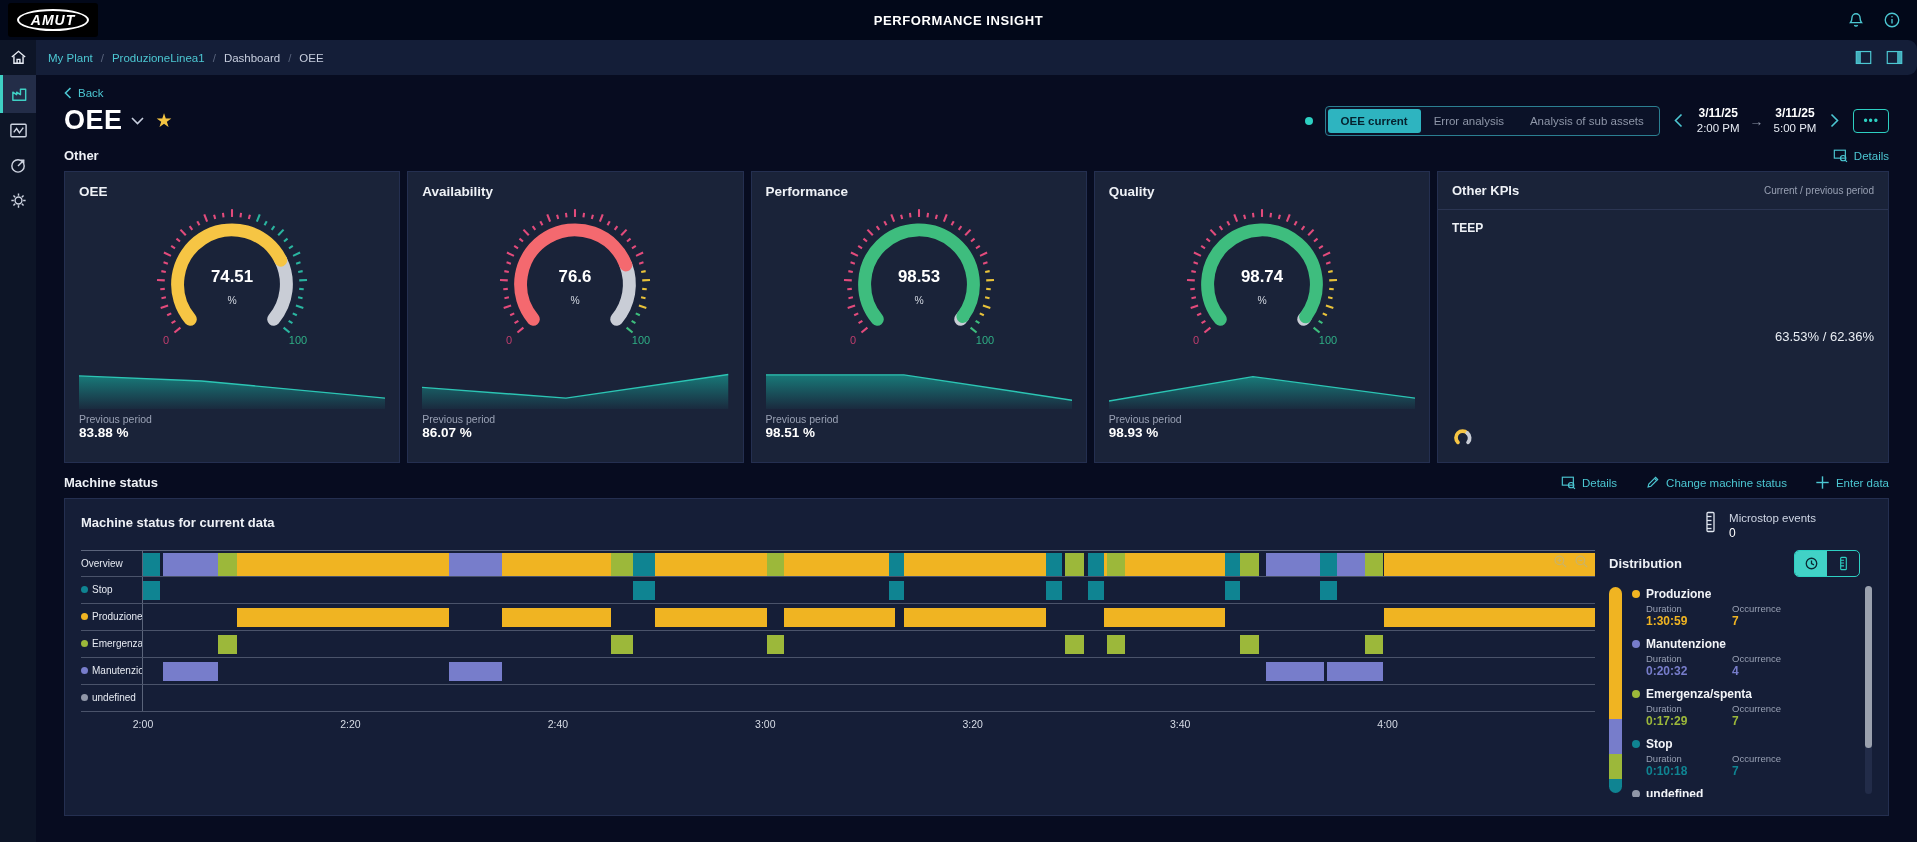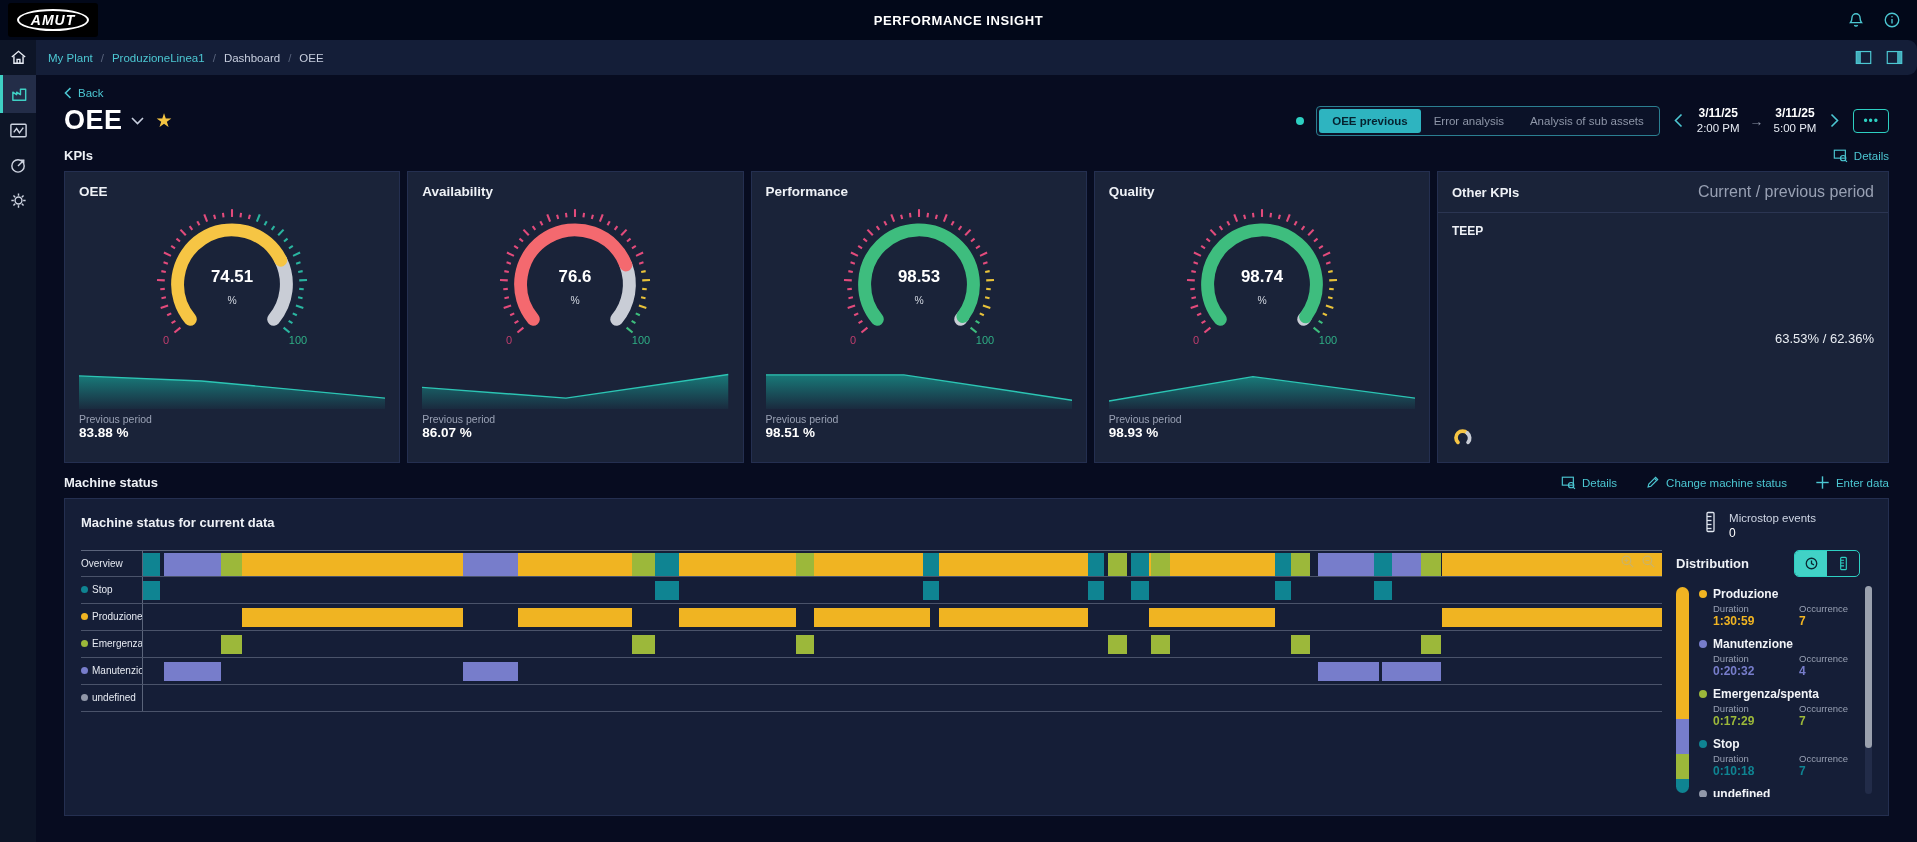--- a/index.html
+++ b/index.html
@@ -66,21 +66,21 @@
   .card h3 { font-size:13.5px; font-weight:bold; color:#eef1f6; }
   .gauge-box { height:168px; display:flex; align-items:center; justify-content:center; }
   .spark-box { height:42px; }
   .spark-box svg { width:100%; height:42px; display:block; }
   .prev-label { color:#9aa2b5; font-size:10.5px; margin-top:4px; }
   .prev-value { color:#fff; font-weight:bold; font-size:13.5px; }
 
   .okpi-card { flex:none; width:452px; padding:0; display:flex; flex-direction:column; }
   .okpi-head { display:flex; align-items:center; padding:11px 14px; border-bottom:1px solid #2b3552; }
   .okpi-title { font-size:13px; font-weight:bold; color:#eef1f6; }
-  .okpi-sub { margin-left:auto; font-size:16px; color:#98a0b3; }
+  .okpi-sub { margin-left:auto; font-size:10px; color:#98a0b3; }
   .okpi-row { flex:1; position:relative; padding:11px 14px; border-bottom:1px solid #2b3552; }
   .okpi-row:last-child { border-bottom:none; }
   .okpi-name { font-size:12px; color:#eef1f6; font-weight:bold; }
   .okpi-ic { position:absolute; left:14px; bottom:14px; }
   .okpi-val { position:absolute; right:14px; top:50%; transform:translateY(-50%); font-size:13px; color:#e9edf3; }
 
   
   .panel { margin-top:8px; background:#151e37; border:1px solid #242f50; height:318px; padding:12px 16px; }
   .panel-head { display:flex; align-items:flex-start; }
   .panel-title { font-size:13px; font-weight:bold; color:#eef1f6; margin-top:4px; }
@@ -96,21 +96,21 @@
             color:#e6eaf2; border-right:1px solid rgba(160,170,190,.5); overflow:hidden; white-space:nowrap; }
   .gdot { width:7px; height:7px; border-radius:50%; flex:none; }
   .gtrack { flex:1; position:relative; }
   .gbar { position:absolute; top:4px; height:19px; }
   .gbar.big { top:2px; height:23px; }
   .gaxis { position:relative; height:24px; margin-left:62px; }
   .gaxis span { position:absolute; top:6px; transform:translateX(-50%); font-size:10.5px; color:#d7dce6; }
   .gzoom { position:absolute; right:6px; top:4px; display:flex; gap:6px; z-index:3; }
 
   
-  .dist { width:196px; flex:none; margin-left:14px; position:relative; overflow:hidden; height:248px; }
+  .dist { width:263px; flex:none; margin-left:14px; position:relative; overflow:hidden; height:248px; }
   .dist-head { display:flex; align-items:center; }
   .dist-title { font-size:13px; font-weight:bold; color:#eef1f6; }
   .dist-toggle { margin-left:auto; margin-right:12px; display:flex; border:1px solid #2dd0c2; border-radius:5px; overflow:hidden; }
   .dt-btn { width:32px; height:25px; display:flex; align-items:center; justify-content:center; cursor:pointer; }
   .dt-btn.active { background:#41d2c6; }
   .dist-body { margin-top:10px; display:flex; gap:10px; height:210px; }
   .dist-bar { width:13px; border-radius:7px; overflow:hidden; display:flex; flex-direction:column; flex:none; height:206px; }
   .dist-list { flex:1; overflow:hidden; }
   .dent { margin-bottom:9px; }
   .dent-name { display:flex; align-items:center; gap:6px; font-size:12px; font-weight:bold; color:#f2f4f8; }
@@ -227,21 +227,21 @@
     <span class="title-chev">
       <svg class="ic" width="13" height="8" viewBox="0 0 13 8" fill="none" stroke="#c7cede" stroke-width="1.6">
           <polyline points="1,1 6.5,6.5 12,1"></polyline>
         </svg>
     </span>
     <span class="fav-star">★</span>
 
     <div class="title-right">
       <span class="status-dot"></span>
       <div class="tabgroup">
-        <div class="tab active">OEE previous</div>
+        <div class="tab active">OEE current</div>
         <div class="tab">Error analysis</div>
         <div class="tab">Analysis of sub assets</div>
       </div>
       <span class="nav-chev">
         <svg class="ic" width="9" height="15" viewBox="0 0 9 15" fill="none" stroke="#4cc7d2" stroke-width="1.6">
             <polyline points="7.5,1.5 1.5,7.5 7.5,13.5"></polyline>
           </svg>
       </span>
       <div class="daterange">
         <div class="datecol">
@@ -257,21 +257,21 @@
       <span class="nav-chev">
         <svg class="ic" width="9" height="15" viewBox="0 0 9 15" fill="none" stroke="#4cc7d2" stroke-width="1.6">
             <polyline points="1.5,1.5 7.5,7.5 1.5,13.5"></polyline>
           </svg>
       </span>
       <span class="more-btn">•••</span>
     </div>
   </div>
 
   <div class="sect-row">
-    <span class="sect-title">KPIs</span>
+    <span class="sect-title">Other</span>
     <div class="sect-right">
       <span class="link-btn">
         <svg class="ic" width="15" height="15" viewBox="0 0 17 17" fill="none" stroke="#4cc7d2" stroke-width="1.3">
           <rect x="1.5" y="2.5" width="12.5" height="9"></rect>
             <circle cx="11.5" cy="11.5" r="3"></circle>
             <line x1="13.7" y1="13.7" x2="15.8" y2="15.8"></line>
         </svg>
         <span>Details</span>
       </span>
     </div>
@@ -712,20 +712,29 @@
               </div>
             </div>
             <div class="grow">
               <div class="glabel">
                 <span class="gdot" style="background: rgb(144, 151, 168);"></span>
                 <span>undefined</span>
               </div>
               <div class="gtrack"></div>
             </div>
           </div>
+        <div class="gaxis">
+            <span style="left: 0%;">2:00</span>
+            <span style="left: 14.2857%;">2:20</span>
+            <span style="left: 28.5714%;">2:40</span>
+            <span style="left: 42.8571%;">3:00</span>
+            <span style="left: 57.1429%;">3:20</span>
+            <span style="left: 71.4286%;">3:40</span>
+            <span style="left: 85.7143%;">4:00</span>
+          </div>
       </div>
 
       <div class="dist">
         <div class="dist-head">
           <span class="dist-title">Distribution</span>
           <div class="dist-toggle">
             <div class="dt-btn active">
               <svg class="ic" width="15" height="15" viewBox="0 0 16 16" fill="none" stroke="#0a2a33" stroke-width="1.4">
                 <circle cx="8" cy="8" r="5.6"></circle>
                   <polyline points="8,4.8 8,8 10.6,9.4"></polyline>

